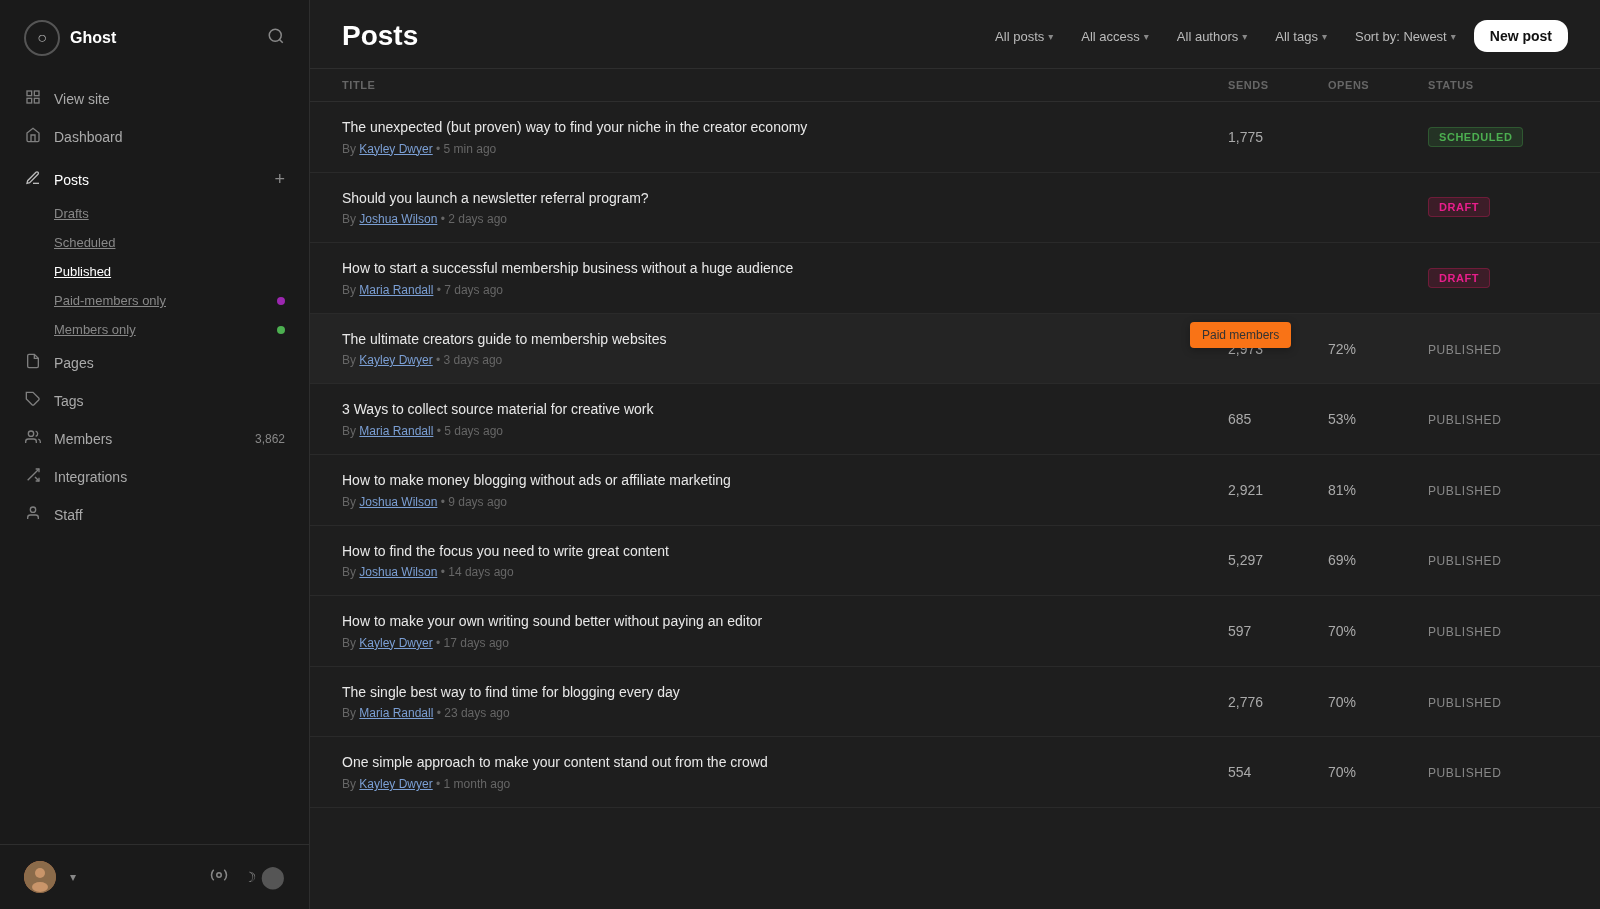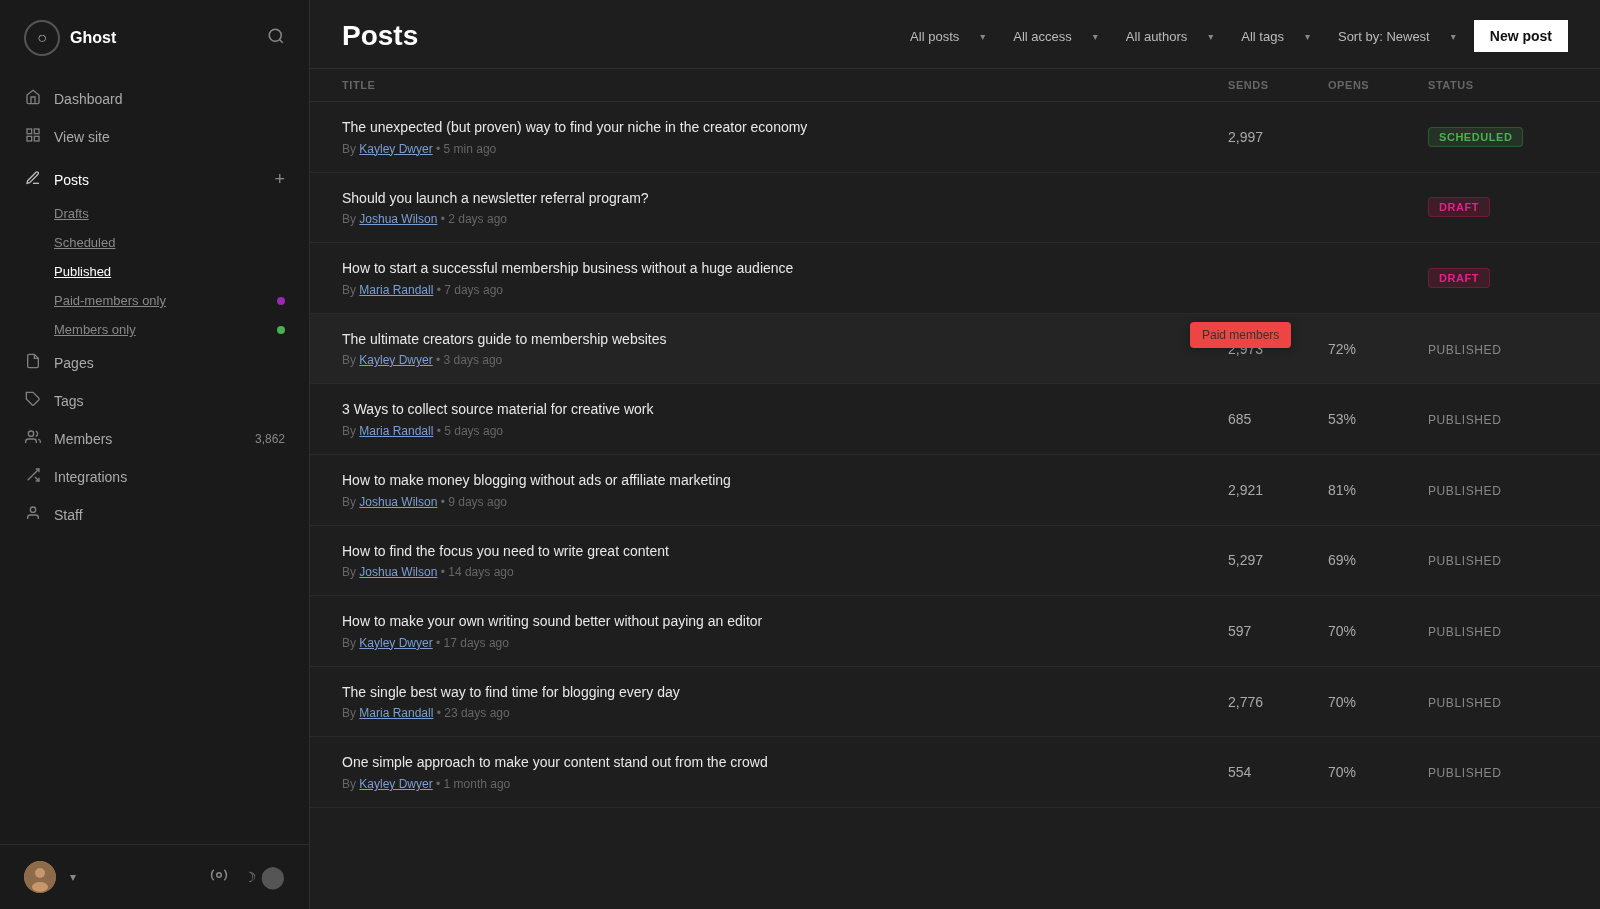--- a/index.html
+++ b/index.html
@@ -222,31 +222,31 @@
     .filter-btn {
       background: none;
       border: none;
       color: #bbb;
       cursor: pointer;
       font-size: 13px;
       padding: 6px 10px;
       border-radius: 4px;
       display: flex;
       align-items: center;
-      gap: 21px;
+      gap: 4px;
       justify-content: flex-end;
     }
 
     .filter-chevron { font-size: 10px; color: #888; }
 
     .new-post-btn {
       background: #fff;
       color: #111;
       border: none;
-      border-radius: 0;
+      border-radius: 13px;
       padding: 8px 16px;
       font-size: 14px;
       font-weight: 600;
       cursor: pointer;
     }
 
     
     .table-container {
       flex: 1;
       overflow-y: auto;
@@ -325,21 +325,21 @@
       color: #888;
       font-size: 12px;
       font-weight: 400;
       text-transform: uppercase;
       letter-spacing: 0.05em;
     }
 
     
     .tooltip {
       position: absolute;
-      background: #ef4444;
+      background: #f97316;
       color: #333;
       padding: 6px 12px;
       border-radius: 4px;
       font-size: 12px;
       font-weight: 500;
       top: 8px;
       left: 880px;
       z-index: 10;
       box-shadow: 0 2px 8px rgba(0,0,0,0.3);
       white-space: nowrap;
@@ -359,37 +359,37 @@
         <circle cx="11" cy="11" r="8"></circle>
           <path d="m21 21-4.35-4.35"></path>
       </svg>
     </button>
   </div>
 
   <div class="sidebar-nav">
     <div class="nav-item">
       <span class="nav-icon">
         <svg width="16" height="16" viewBox="0 0 24 24" fill="none" stroke="currentColor" stroke-width="2">
-          <path d="M3 9l9-7 9 7v11a2 2 0 0 1-2 2H5a2 2 0 0 1-2-2z"></path>
-            <polyline points="9 22 9 12 15 12 15 22"></polyline>
-        </svg>
-      </span>
-      <span class="nav-label">Dashboard</span>
-    </div>
-
-    <div class="nav-item">
-      <span class="nav-icon">
-        <svg width="16" height="16" viewBox="0 0 24 24" fill="none" stroke="currentColor" stroke-width="2">
           <rect x="3" y="3" width="7" height="7"></rect>
             <rect x="14" y="3" width="7" height="7"></rect>
             <rect x="14" y="14" width="7" height="7"></rect>
             <rect x="3" y="14" width="7" height="7"></rect>
         </svg>
       </span>
       <span class="nav-label">View site</span>
+    </div>
+
+    <div class="nav-item">
+      <span class="nav-icon">
+        <svg width="16" height="16" viewBox="0 0 24 24" fill="none" stroke="currentColor" stroke-width="2">
+          <path d="M3 9l9-7 9 7v11a2 2 0 0 1-2 2H5a2 2 0 0 1-2-2z"></path>
+            <polyline points="9 22 9 12 15 12 15 22"></polyline>
+        </svg>
+      </span>
+      <span class="nav-label">Dashboard</span>
     </div>
 
     <div class="posts-section">
       <div class="nav-item active">
         <span class="nav-icon">
           <svg width="16" height="16" viewBox="0 0 24 24" fill="none" stroke="currentColor" stroke-width="2">
             <path d="M12 20h9"></path>
               <path d="M16.5 3.5a2.121 2.121 0 0 1 3 3L7 19l-4 1 1-4L16.5 3.5z"></path>
           </svg>
         </span>
@@ -538,21 +538,21 @@
 
     <div id="table-body">
         <div class="table-row">
     <div>
       <div class="post-title">The unexpected (but proven) way to find your niche in the creator economy</div>
       <div class="post-meta">
         By <span class="author">Kayley Dwyer</span>
         • <span>5 min ago</span>
       </div>
     </div>
-    <div class="table-cell">2,997</div>
+    <div class="table-cell">1,775</div>
     <div class="table-cell"></div>
     <div class="table-cell">
       <span class="status-badge status-scheduled">SCHEDULED</span>
       
     </div>
   </div>
         <div class="table-row">
     <div>
       <div class="post-title">Should you launch a newsletter referral program?</div>
       <div class="post-meta">

